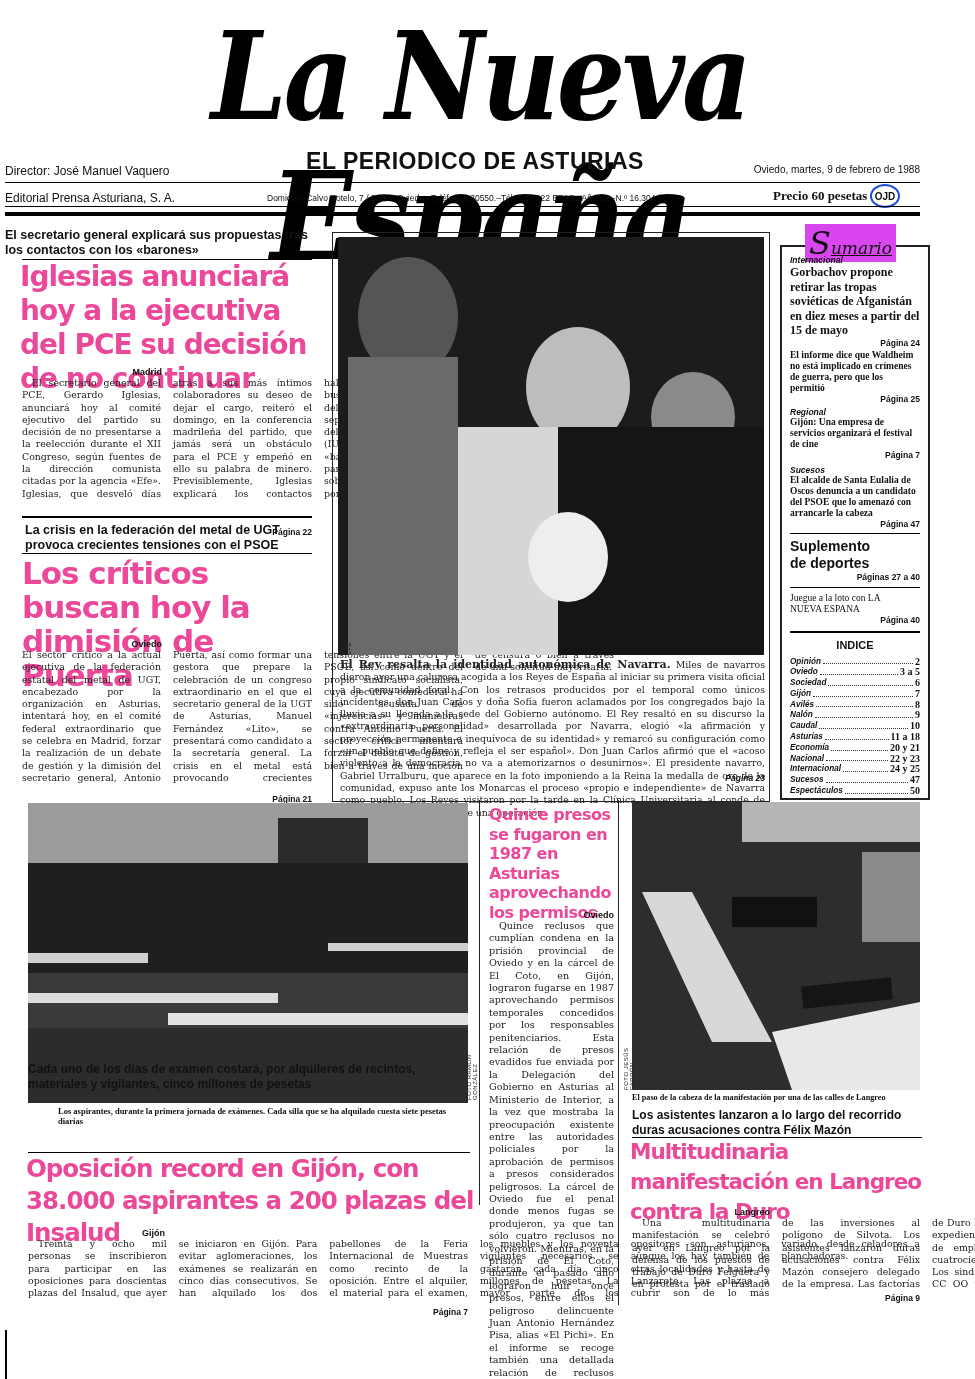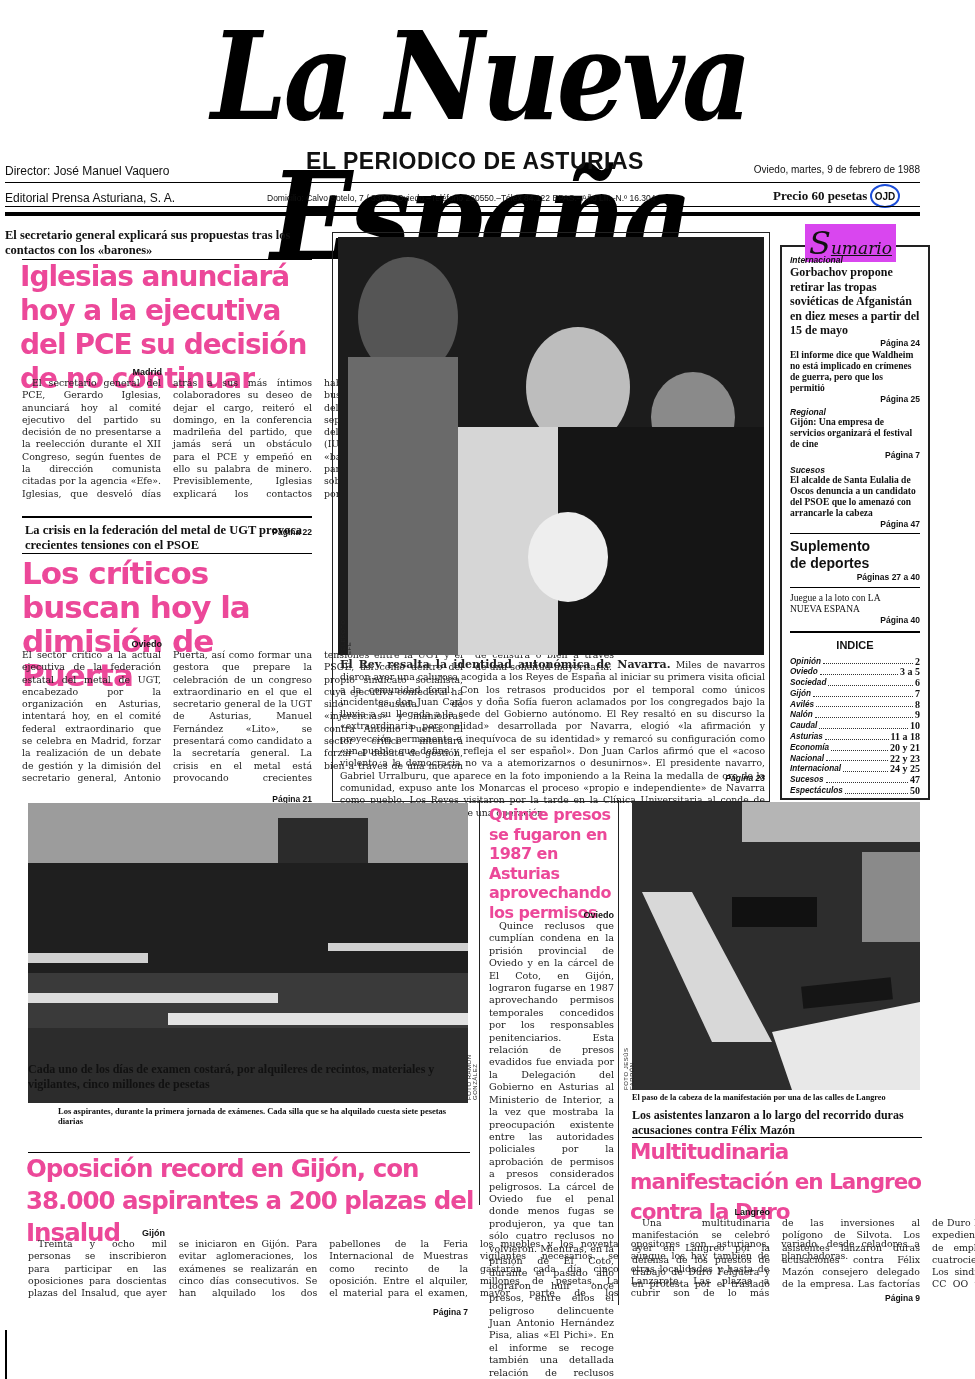--- a/index.html
+++ b/index.html
@@ -6,21 +6,21 @@
   html, body { width: 975px; height: 1379px; background: #fff; overflow: hidden; }
   body { position: relative; font-family: "Liberation Serif", serif; color: #111; }
   .abs { position: absolute; }
   .masthead { left: 115px; top: 14px; width: 730px; height: 125px; text-align: center;
     font-family: "DejaVu Serif", serif; font-style: italic; font-weight: bold; font-size: 108px;
     letter-spacing: -3px; line-height: 125px; color: #000; transform: scaleY(1.12); }
   .sub-left { font-family: "Liberation Sans Narrow", "Liberation Sans", sans-serif; font-size: 12px; }
   .tagline { left: 255px; top: 148px; width: 440px; text-align: center; font-family: "Liberation Sans", sans-serif;
     font-weight: bold; font-size: 23px; letter-spacing: 0.5px; }
   .rule { background: #000; }
-  .kicker { font-family: Liberation Serif, serif; font-weight: bold; font-size: 12.5px; line-height: 15px; }
+  .kicker { font-family: Liberation Sans, sans-serif; font-weight: bold; font-size: 12.5px; line-height: 15px; }
   .headline { font-family: "DejaVu Sans", sans-serif; font-weight: bold; letter-spacing: -1px; color: #ec4899; }
   .body-text { font-family: "DejaVu Serif", serif; font-size: 9.4px; line-height: 12.3px; text-align: justify; color: #222; }
   .col2 { column-count: 2; column-gap: 12px; }
   .col3 { column-count: 3; column-gap: 12px; }
   .dateline { font-family: "Liberation Sans", sans-serif; font-weight: bold; font-size: 9px; text-align: right; margin-top: 7px; }
   .pagina { font-family: "Liberation Sans", sans-serif; font-weight: bold; font-size: 8.5px; text-align: right; }
   .photo { background: #333; overflow: hidden; }
   .caption-small { font-family: "Liberation Serif", serif; font-weight: bold; font-size: 8.5px; }
   .credit { font-family: "Liberation Sans", sans-serif; font-size: 6px; writing-mode: vertical-rl; transform: rotate(180deg); color: #222; letter-spacing: 0.5px; }
   .sumario-box { left: 780px; top: 245px; width: 150px; height: 555px; border: 2px solid #222; }

